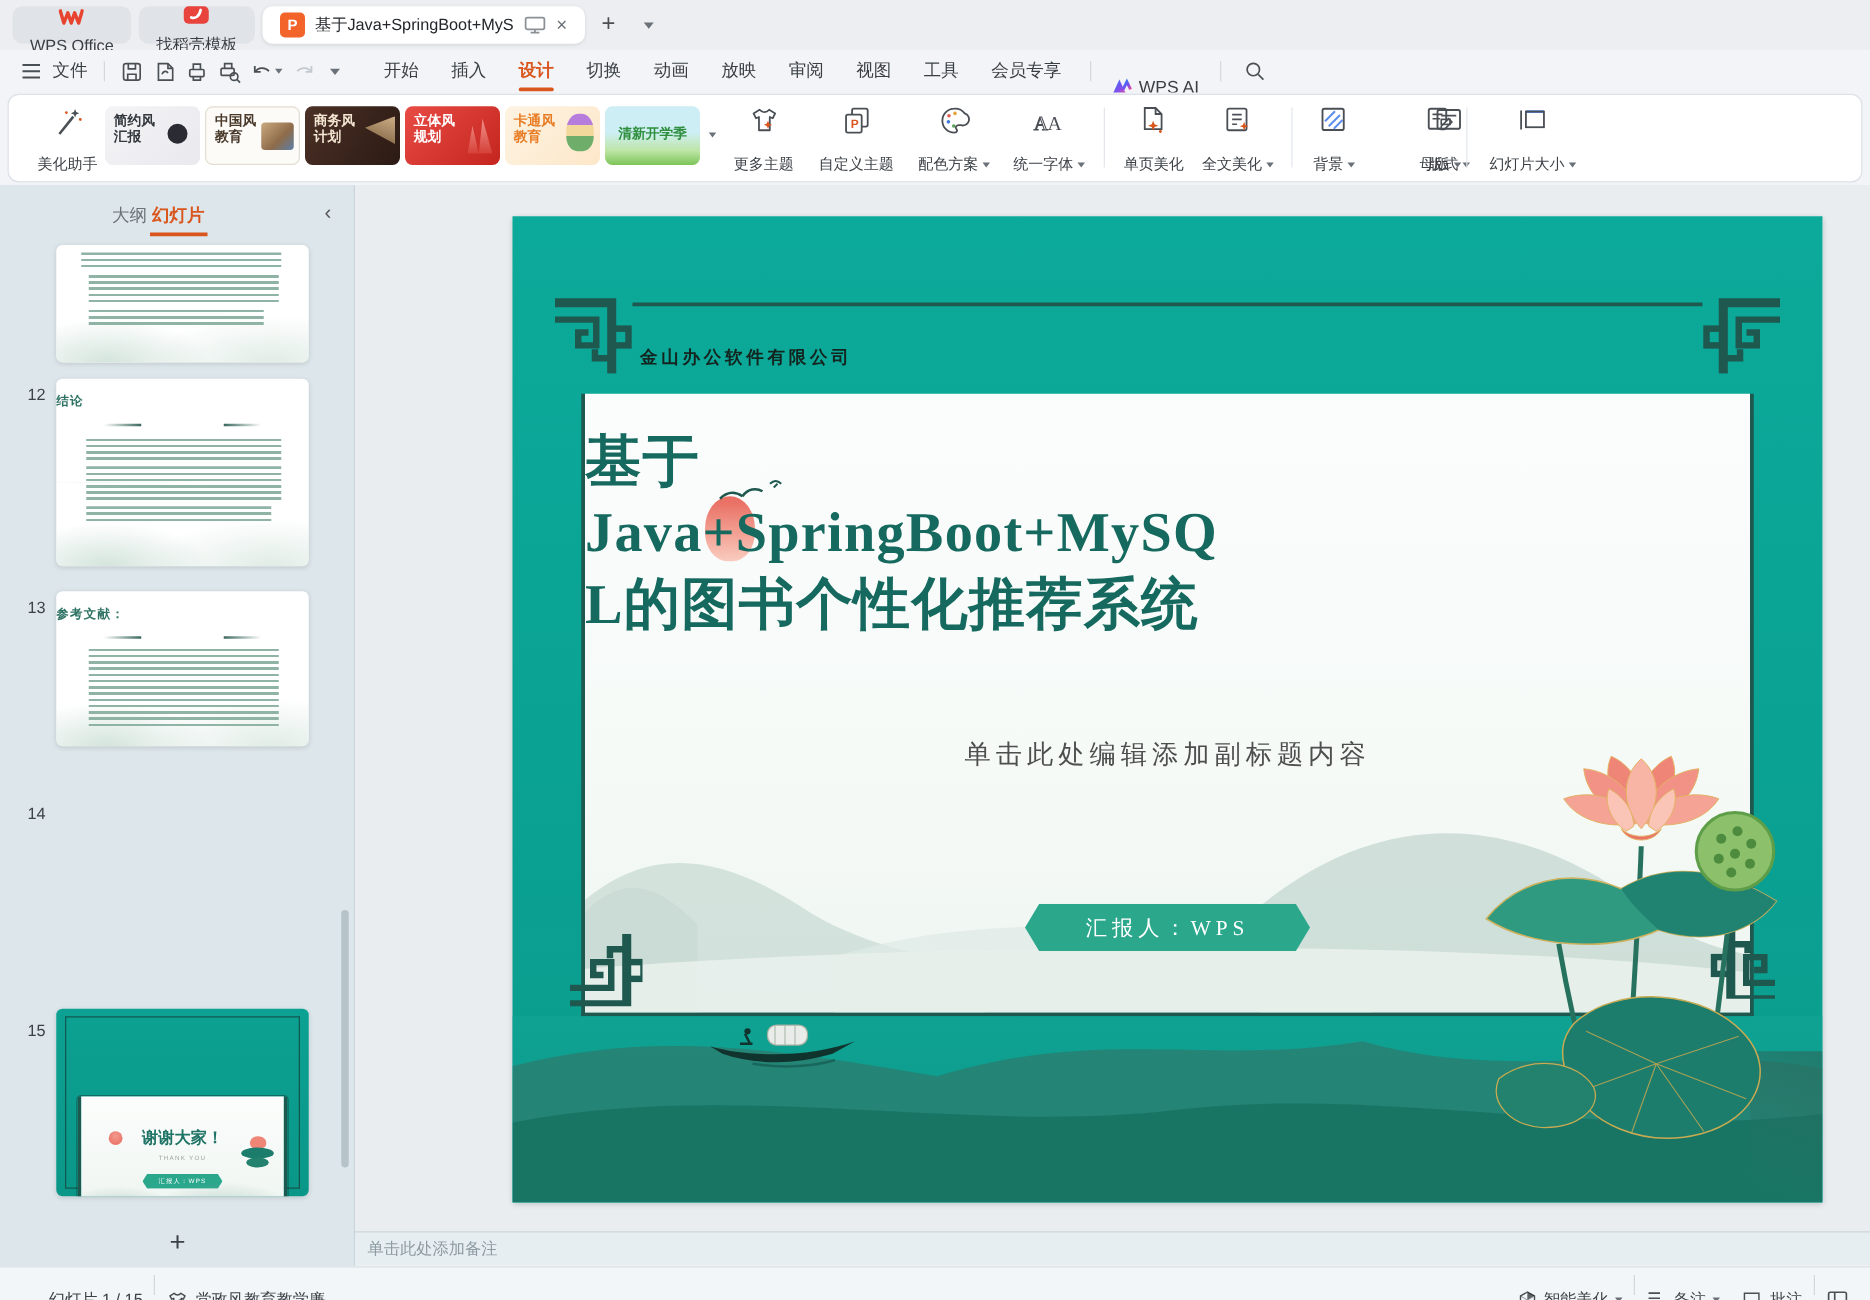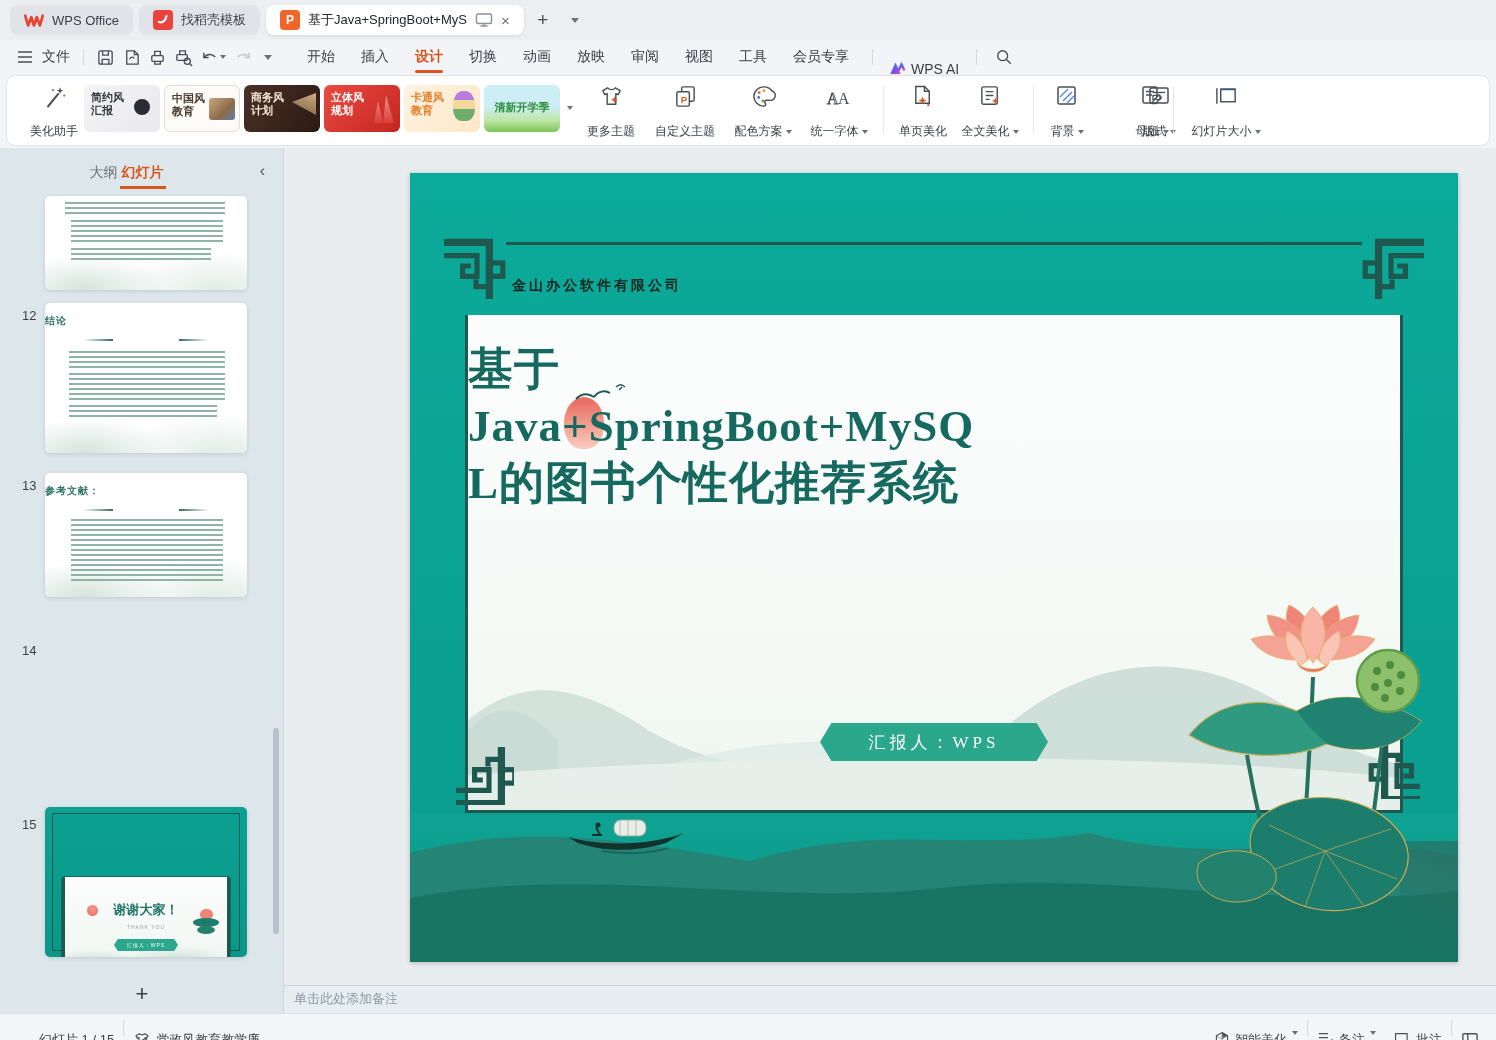--- a/index.html
+++ b/index.html
@@ -9,21 +9,21 @@
   .vdiv{width:1px;height:16px;background:#d3d8dd;}
   .chev{display:inline-block;width:0;height:0;border-left:4px solid transparent;
         border-right:4px solid transparent;border-top:5px solid #6b7178;}
   .chev.sm{border-left-width:3px;border-right-width:3px;border-top-width:4px;}
 
   
   .tabbar{position:absolute;left:0;top:0;right:0;height:40px;background:#eceef1;
           display:flex;align-items:center;padding-left:10px;gap:6px;}
   .tab{height:30px;border-radius:8px;display:flex;align-items:center;gap:8px;
        padding:0 14px;font-size:13px;color:#3a3f45;}
-  .tab.inactive{background:#e0e3e8;}
+  .tab.inactive{background:#e0e3e8;flex-direction:column;}
   .tab.active{background:#ffffff;box-shadow:0 1px 3px rgba(0,0,0,.10);color:#23262a;}
   .applogo{width:20px;height:20px;border-radius:4px;display:flex;align-items:center;
            justify-content:center;font-weight:bold;font-size:12px;color:#fff;}
   .tabbtn{width:26px;height:26px;display:flex;align-items:center;justify-content:center;
           border-radius:6px;font-size:19px;color:#4a4f55;background:transparent;border:none;}
 
   
   .menubar{position:absolute;left:0;top:40px;right:0;height:34px;background:#f2f4f7;
            display:flex;align-items:center;font-size:14px;color:#3a3f45;}
   .menubar .qicon{width:26px;height:24px;display:flex;align-items:center;justify-content:center;}
@@ -37,21 +37,21 @@
   .ribbonpanel{position:absolute;left:6px;right:6px;top:1px;height:69px;background:#fff;
                border:1px solid #dde2e8;border-radius:9px;}
   .rbtn{position:absolute;top:6px;height:56px;display:flex;flex-direction:column;align-items:center;
         justify-content:space-between;padding:2px 0;}
   .rbtn .lab{font-size:12px;color:#3c4146;white-space:nowrap;display:flex;align-items:center;gap:3px;}
   .tcard{position:absolute;top:9px;width:76px;height:47px;border-radius:6px;overflow:hidden;
          font-size:11px;font-weight:bold;line-height:13px;padding:6px 0 0 7px;box-sizing:border-box;}
   .tcard span{display:block;}
   .t1{background:linear-gradient(135deg,#f4f4f6,#e9e9ee);color:#33383d;}
   .t1 i{position:absolute;right:10px;top:14px;width:16px;height:16px;border-radius:50%;background:#2b2b33;}
-  .t2{background:#fdfbf7;border:1px solid #e3ddd2;color:#4a3a2c;}
+  .t2{background:#fdfbf7;border:1px solid #e3ddd2;color:#4a3a2c;font-family:Liberation Mono, monospace;}
   .t2 i{position:absolute;right:4px;top:12px;width:26px;height:22px;border-radius:3px;
         background:linear-gradient(135deg,#c9a97e,#8d6b4a 60%,#5c80a8);}
   .t3{background:linear-gradient(120deg,#4b3026,#2b1a14);color:#f3e5d2;}
   .t3 i{position:absolute;right:4px;top:8px;width:24px;height:26px;
         background:linear-gradient(200deg,#e8c79a,#7a5c3a);clip-path:polygon(100% 0,0 35%,100% 85%);opacity:.85;}
   .t4{background:linear-gradient(135deg,#e84b44,#c4261f);color:#fff;}
   .t4 i{position:absolute;right:6px;top:10px;width:20px;height:28px;
         background:linear-gradient(180deg,#f7a9a1,#d8453c);clip-path:polygon(0 100%,20% 20%,45% 100%,60% 0,100% 100%);opacity:.8;}
   .t5{background:linear-gradient(135deg,#fdf3e2,#fde7c9);color:#e87d26;}
   .t5 i{position:absolute;right:5px;top:6px;width:22px;height:30px;border-radius:45% 45% 40% 40%;
@@ -132,21 +132,21 @@
   .rightmist{position:absolute;left:990px;top:668px;width:58px;height:150px;
         background:linear-gradient(200deg,rgba(40,110,97,.75),rgba(40,110,97,0) 75%);}
   .lotus{position:absolute;left:775px;top:420px;width:250px;height:369px;}
 
   
   .notesbar{position:absolute;left:284px;right:0;top:985px;height:27px;background:#e7eef1;
             border-top:1px solid #ccd6da;display:flex;align-items:center;padding-left:10px;
             font-size:13px;color:#8d9ba2;box-sizing:border-box;}
   .statusbar{position:absolute;left:0;right:0;top:1013px;height:27px;background:#f3f6f8;
              border-top:1px solid #d9e0e4;display:flex;align-items:center;font-size:13px;color:#3c4247;}
-  .sitem{display:flex;gap:5px;padding:0 9px;margin-top:24px;}
+  .sitem{display:flex;align-items:center;gap:5px;padding:0 9px;margin-top:24px;}
 
   svg{display:block;}
 </style>
 </head>
 <body>
 
 <div class="app">
 
   <svg width="0" height="0" style="position:absolute">
     <defs>
@@ -534,20 +534,21 @@
         <svg class="birds" width="58" height="30" viewBox="0 0 58 30">
           <path d="M4 18 C10 12 16 12 22 16 M22 16 C26 10 33 9 38 12" stroke="#1e584f" stroke-width="2" fill="none"></path>
           <path d="M44 6 c3 -3 6 -3 9 0 M47 9 l3 -3" stroke="#1e584f" stroke-width="1.5" fill="none"></path>
         </svg>
 
         <h1 class="stitle">
           <span>基于</span>
           <span>Java+SpringBoot+MySQ</span>
           <span>L的图书个性化推荐系统</span>
         </h1>
+        <div class="subtitle">单击此处编辑添加副标题内容</div>
         <div class="badge">汇报人：WPS</div>
 
         <svg class="orn" style="left:-12px;top:432px;width:58px;height:58px">
             <use href="#meander" transform="scale(-1,-1) translate(-66,-66)" width="66" height="66"></use>
           </svg>
         <svg class="orn" style="left:896px;top:428px;width:56px;height:56px">
             <use href="#meander" transform="scale(1,-1) translate(0,-66)" width="66" height="66"></use>
           </svg>
       </div>
 

